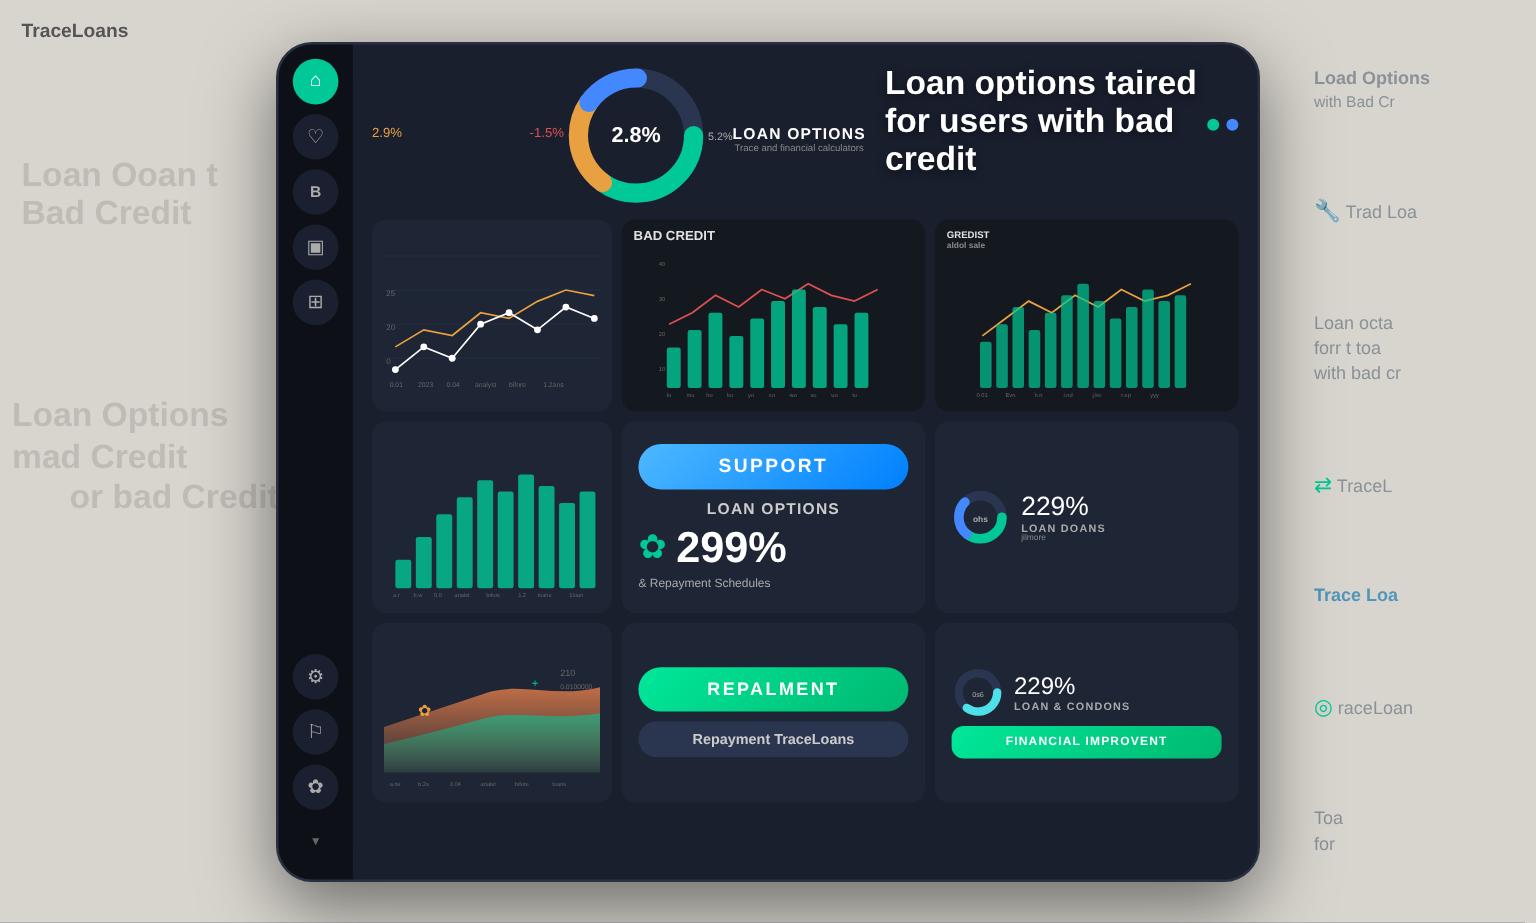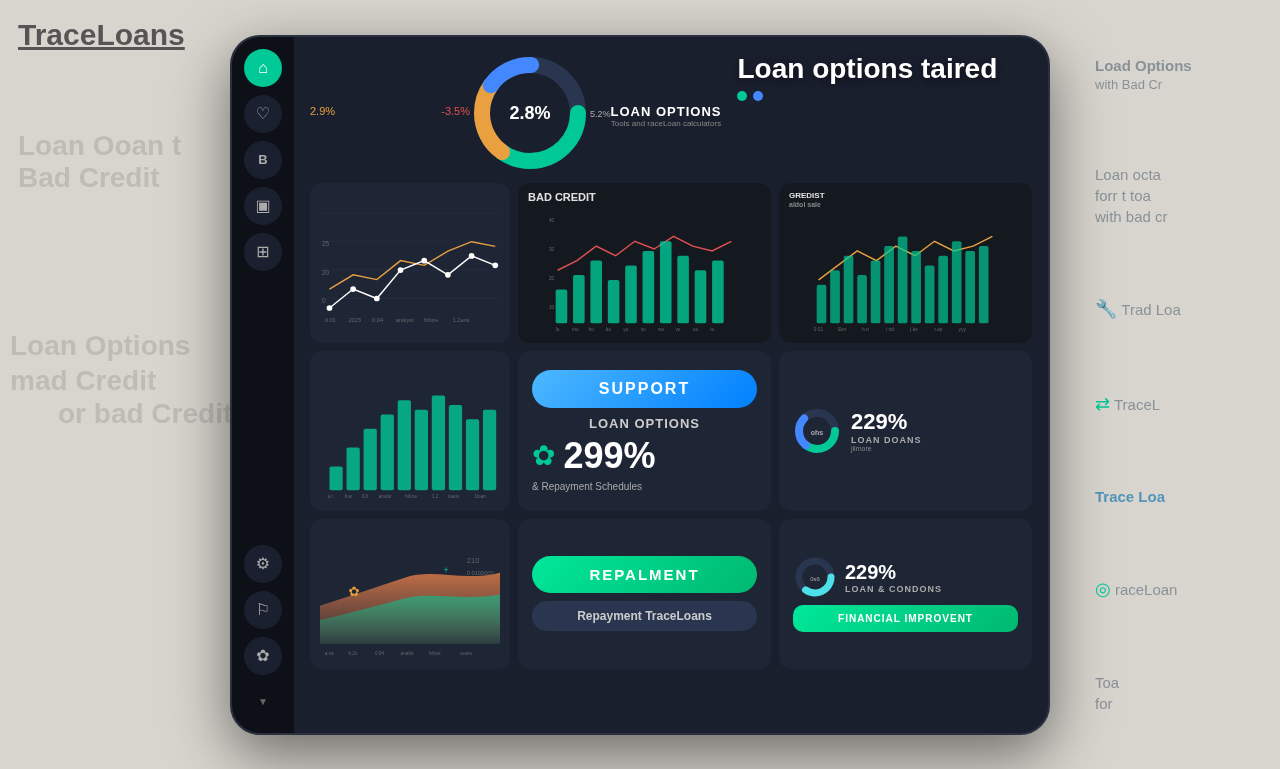--- a/index.html
+++ b/index.html
@@ -24,24 +24,23 @@
       white-space: nowrap;
       pointer-events: none;
       user-select: none;
     }
 
     .bg-logo {
       position: absolute;
       top: 18px;
       left: 18px;
       color: #555;
-      font-size: 30px;
+      font-size: 16px;
       font-weight: bold;
       pointer-events: none;
-      text-decoration: underline;
     }
 
     
     .main-card {
       width: 820px;
       height: 700px;
       background: #1a1f2e;
       border-radius: 30px;
       border: 2px solid #2a3040;
       display: flex;
@@ -161,21 +160,21 @@
 
     .loan-options-sub {
       color: #888;
       font-size: 8px;
       text-align: center;
     }
 
     .header-title-area {
       flex: 1;
       display: flex;
-      flex-direction: column;
+      flex-direction: row;
       justify-content: flex-start;
     }
 
     .main-title {
       font-size: 28px;
       font-weight: 900;
       color: #fff;
       line-height: 1.15;
       text-shadow: 0 2px 8px rgba(0,0,0,0.5);
     }
@@ -321,21 +320,21 @@
       display: flex;
       align-items: center;
       gap: 10px;
     }
 
     .stat-box-content { flex: 1; }
 
     .stat-box-number {
       color: #fff;
       font-size: 22px;
-      font-weight: 700;
+      font-weight: 400;
     }
 
     .stat-box-label {
       color: #aaa;
       font-size: 9px;
       font-weight: bold;
       letter-spacing: 1px;
     }
 
     
@@ -406,27 +405,27 @@
 <div class="bg-text" style="top:330px;left:10px;">Loan Options</div>
 <div class="bg-text" style="top:365px;left:10px;">mad Credit</div>
 <div class="bg-text" style="top:398px;left:14px;margin-left:44px;">or bad Credit</div>
 
 <div class="bg-side-right">
   <div class="bg-side-item">
     <div style="font-size:15px;font-weight:bold;">Load Options</div>
     <div style="font-size:13px;">with Bad Cr</div>
   </div>
   <div class="bg-side-item">
+    <span class="bg-side-icon">🔧</span>
+    <span> Trad Loa</span>
+  </div>
+  <div class="bg-side-item">
     <div>Loan octa</div>
     <div>forr t toa</div>
     <div>with bad cr</div>
-  </div>
-  <div class="bg-side-item">
-    <span class="bg-side-icon">🔧</span>
-    <span> Trad Loa</span>
   </div>
   <div class="bg-side-item">
     <span class="bg-side-icon">⇄</span>
     <span> TraceL</span>
   </div>
   <div class="bg-side-item" style="font-weight:bold;color:#1a7ab0;opacity:0.7;">Trace Loa</div>
   <div class="bg-side-item">
     <span class="bg-side-icon">◎</span>
     <span> raceLoan</span>
   </div>
@@ -451,45 +450,46 @@
     <div class="sidebar-icon" style="background:transparent;color:#666;font-size:10px;">▼</div>
   </div>
 
   <div class="content">
 
     <div class="header">
 
       <div class="donut-area">
         <div class="donut-labels">
           <span class="donut-label-left">2.9%</span>
-          <span class="donut-label-right">-3.5%</span>
+          <span class="donut-label-right">-1.5%</span>
         </div>
         <div class="donut-container">
           <svg viewBox="0 0 120 120">
 
             <circle cx="60" cy="60" r="48" fill="none" stroke="#2a3550" stroke-width="16"></circle>
 
             <circle cx="60" cy="60" r="48" fill="none" stroke="#00c896" stroke-width="16" stroke-dasharray="180 302" stroke-dashoffset="75" stroke-linecap="round"></circle>
 
             <circle cx="60" cy="60" r="48" fill="none" stroke="#e8a040" stroke-width="16" stroke-dasharray="75 302" stroke-dashoffset="-105" stroke-linecap="round"></circle>
 
             <circle cx="60" cy="60" r="48" fill="none" stroke="#4488ff" stroke-width="16" stroke-dasharray="47 302" stroke-dashoffset="-180" stroke-linecap="round"></circle>
           </svg>
           <div class="donut-center">2.8%</div>
         </div>
         <div class="donut-bottom-label">5.2%</div>
         <div class="loan-options-text">
           <div class="loan-options-title">LOAN OPTIONS</div>
-          <div class="loan-options-sub">Tools and raceLoan calculators</div>
+          <div class="loan-options-sub">Trace and financial calculators</div>
         </div>
       </div>
 
       <div class="header-title-area">
         <div class="main-title">
           <div>Loan options taired</div>
+          <div>for users with bad credit</div>
         </div>
         <div class="title-bar-indicator">
           <div class="indicator-dot" style="background:#00c896;"></div>
           <div class="indicator-dot" style="background:#4488ff;"></div>
         </div>
       </div>
 
     </div>
 
     <div class="grid-area">

